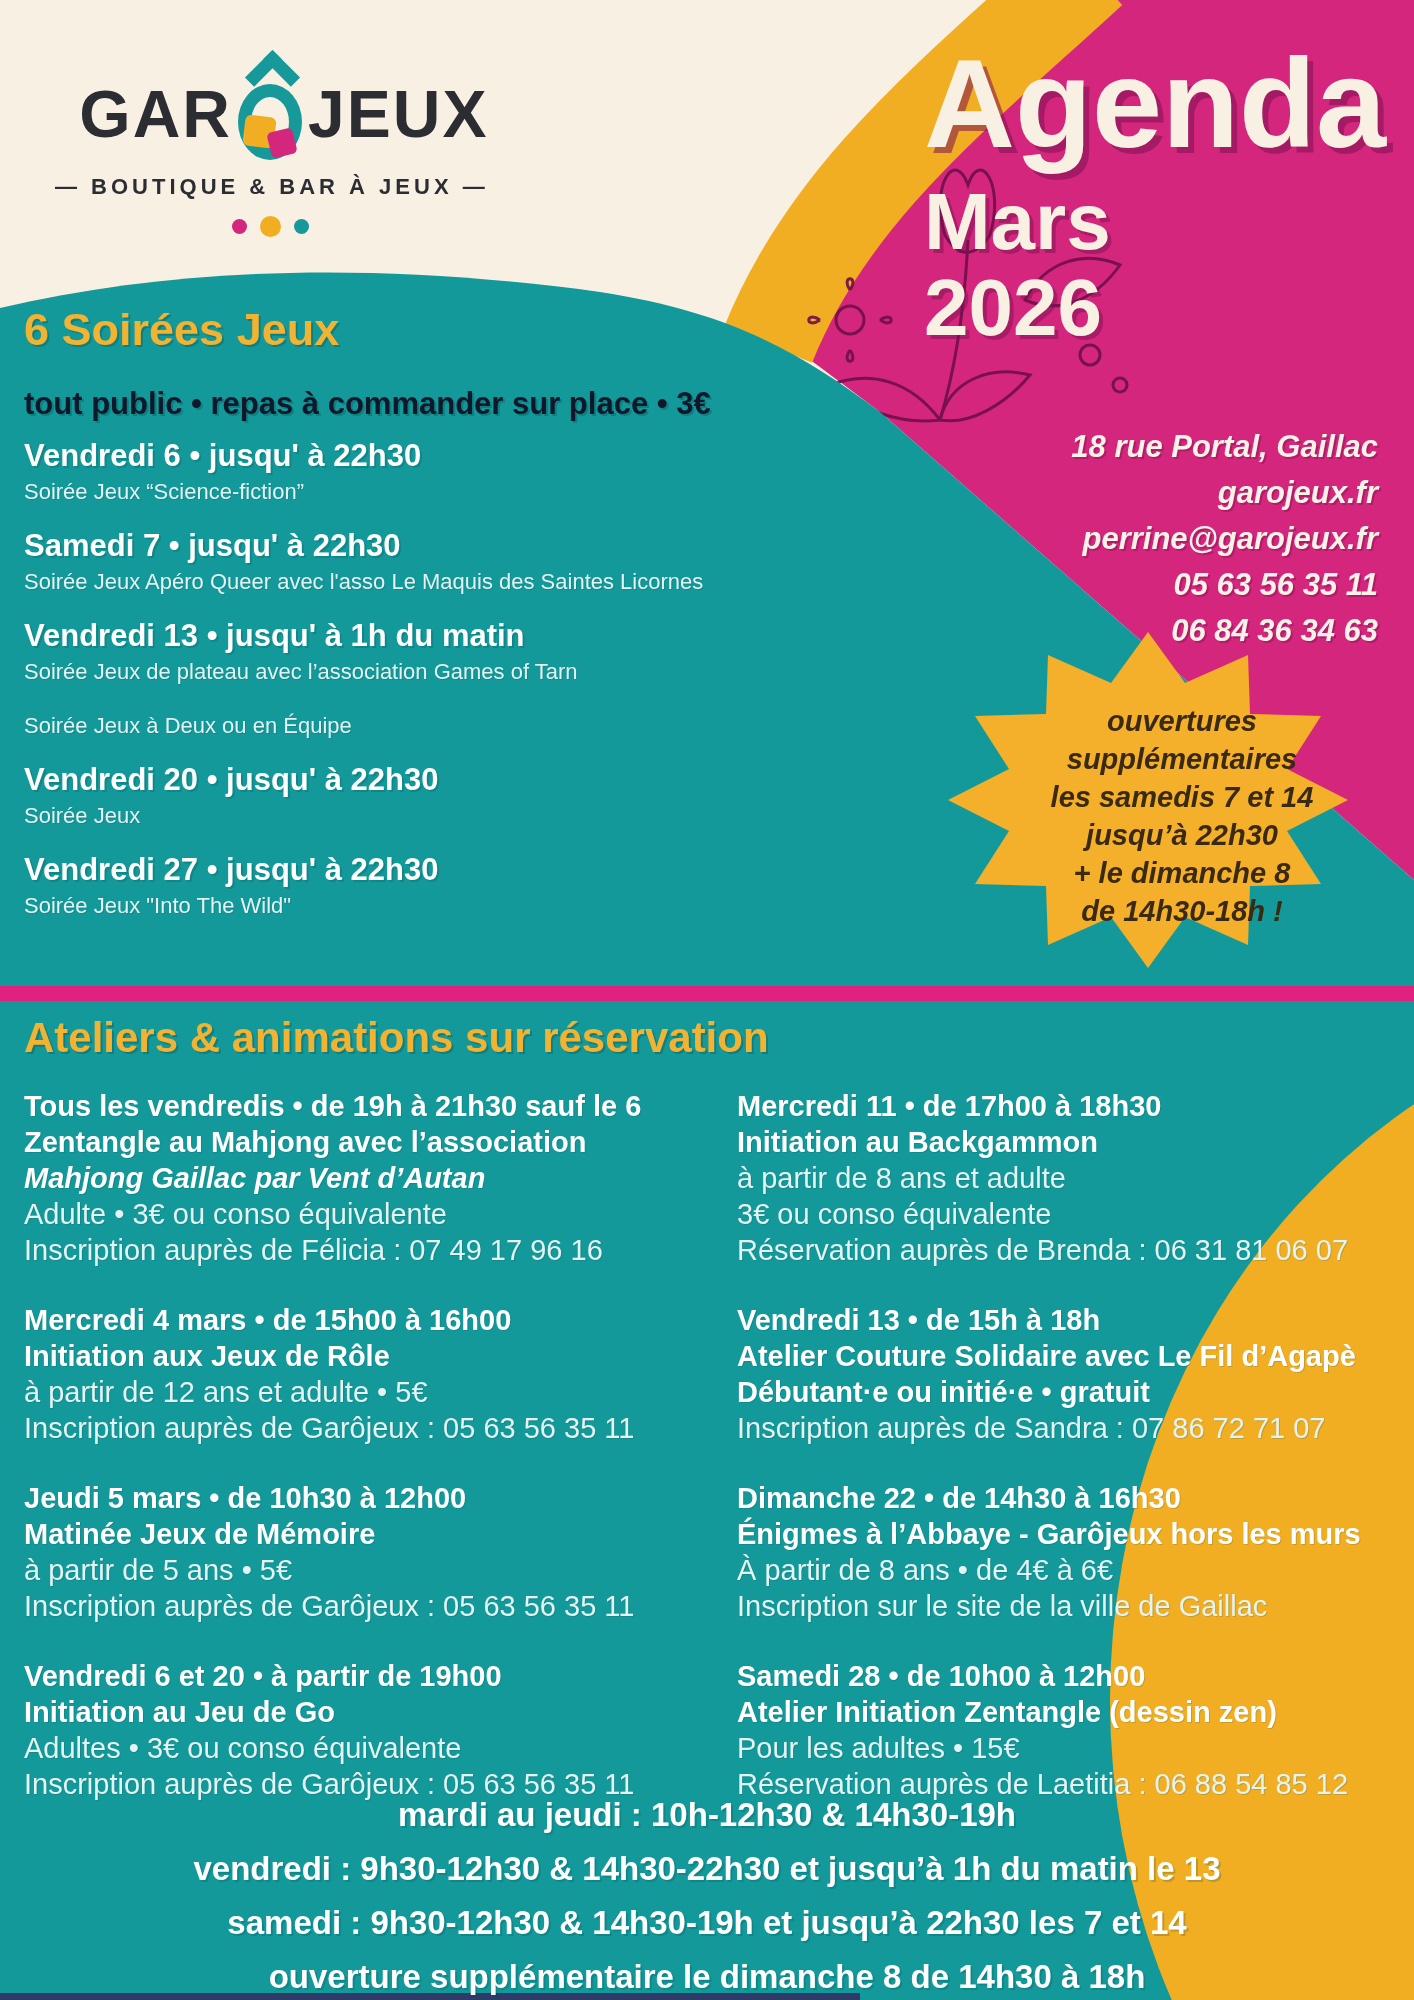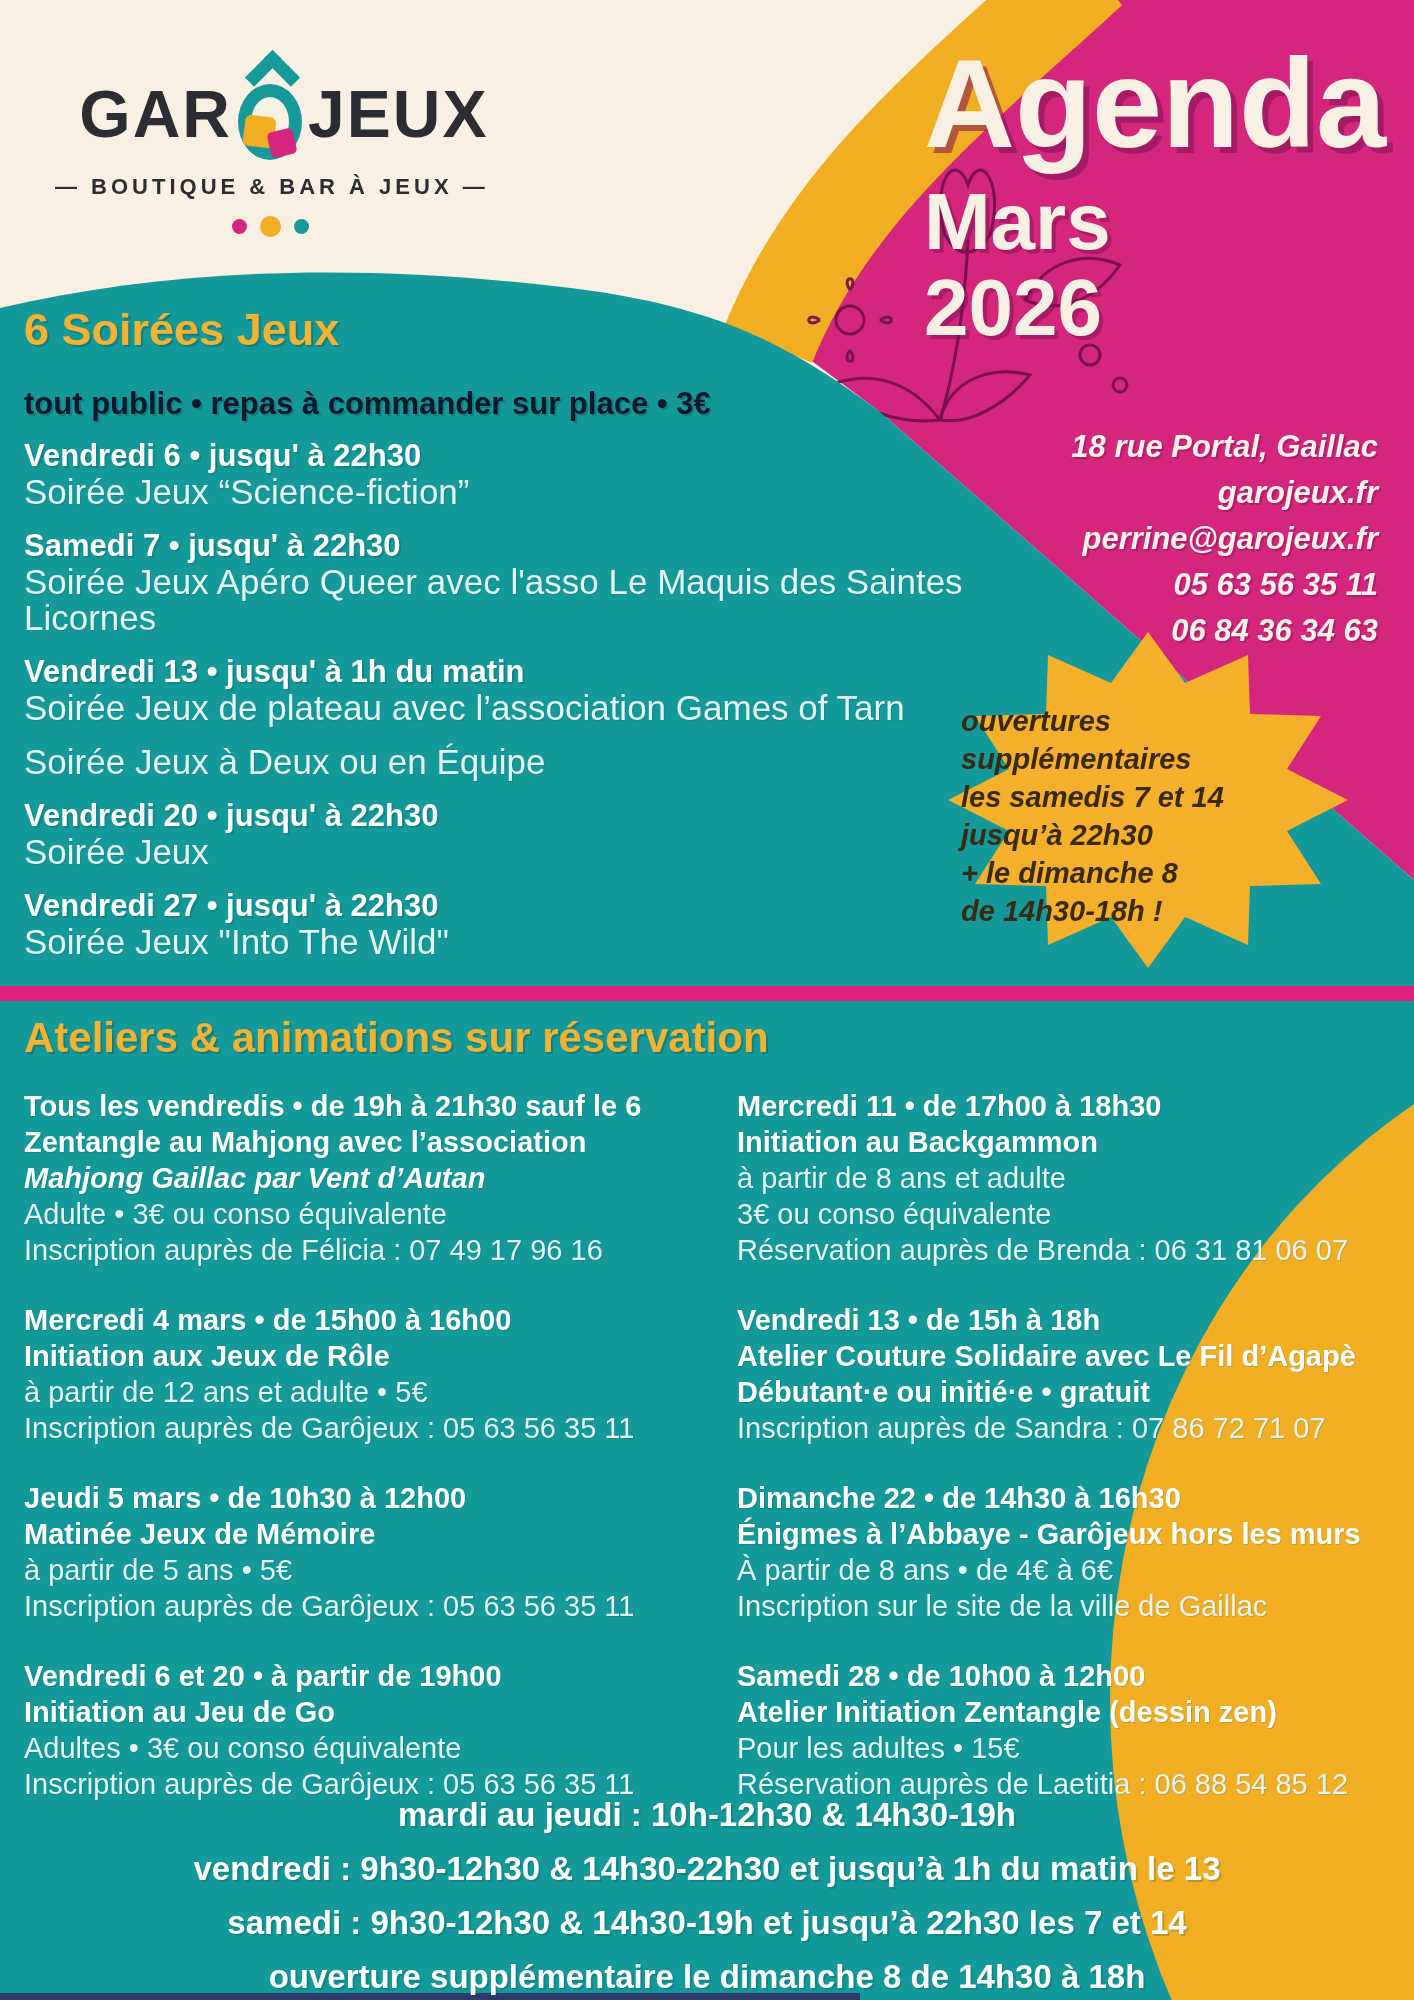--- a/index.html
+++ b/index.html
@@ -38,24 +38,24 @@
     font-size:31px;line-height:46px;color:#f9f3e7;text-shadow:2px 2px 0 rgba(110,10,70,.35);}
 
   
   .soirees-title{position:absolute;left:24px;top:304px;font-size:45px;font-weight:800;color:#f2b232;
     text-shadow:2px 2px 0 rgba(0,70,70,.3);}
   .soirees-sub{position:absolute;left:24px;top:386px;font-size:31px;font-weight:800;color:#0f172a;
     text-shadow:2px 2px 0 rgba(0,70,70,.3);}
   .events{position:absolute;left:24px;top:438px;width:1000px;}
   .event{margin-bottom:18px;}
   .event-date{font-size:31px;font-weight:800;color:#ffffff;line-height:36px;text-shadow:2px 2px 0 rgba(0,70,70,.22);}
-  .event-desc{font-size:35px;color:#e4f4f2;line-height:36px;text-shadow:1px 1px 0 rgba(0,70,70,.18);}
-
-  
-  .star-text{position:absolute;left:961px;top:702px;width:364px;
+  .event-desc{font-size:22px;color:#e4f4f2;line-height:36px;text-shadow:1px 1px 0 rgba(0,70,70,.18);}
+
+  
+  .star-text{position:absolute;left:1000px;top:702px;width:364px;text-align:center;
     font-size:29px;line-height:38px;font-weight:800;font-style:italic;color:#3a2a12;}
 
   
   .ateliers-title{position:absolute;left:24px;top:1014px;font-size:42px;font-weight:800;color:#f2b232;
     text-shadow:2px 2px 0 rgba(0,70,70,.3);}
   .col{position:absolute;top:1088px;}
   .col-left{left:24px;width:690px;}
   .col-right{left:737px;width:670px;}
   .block{margin-bottom:34px;}
   .line{display:block;font-size:29px;line-height:36px;color:#e4f4f2;text-shadow:1px 1px 0 rgba(0,70,70,.18);}

